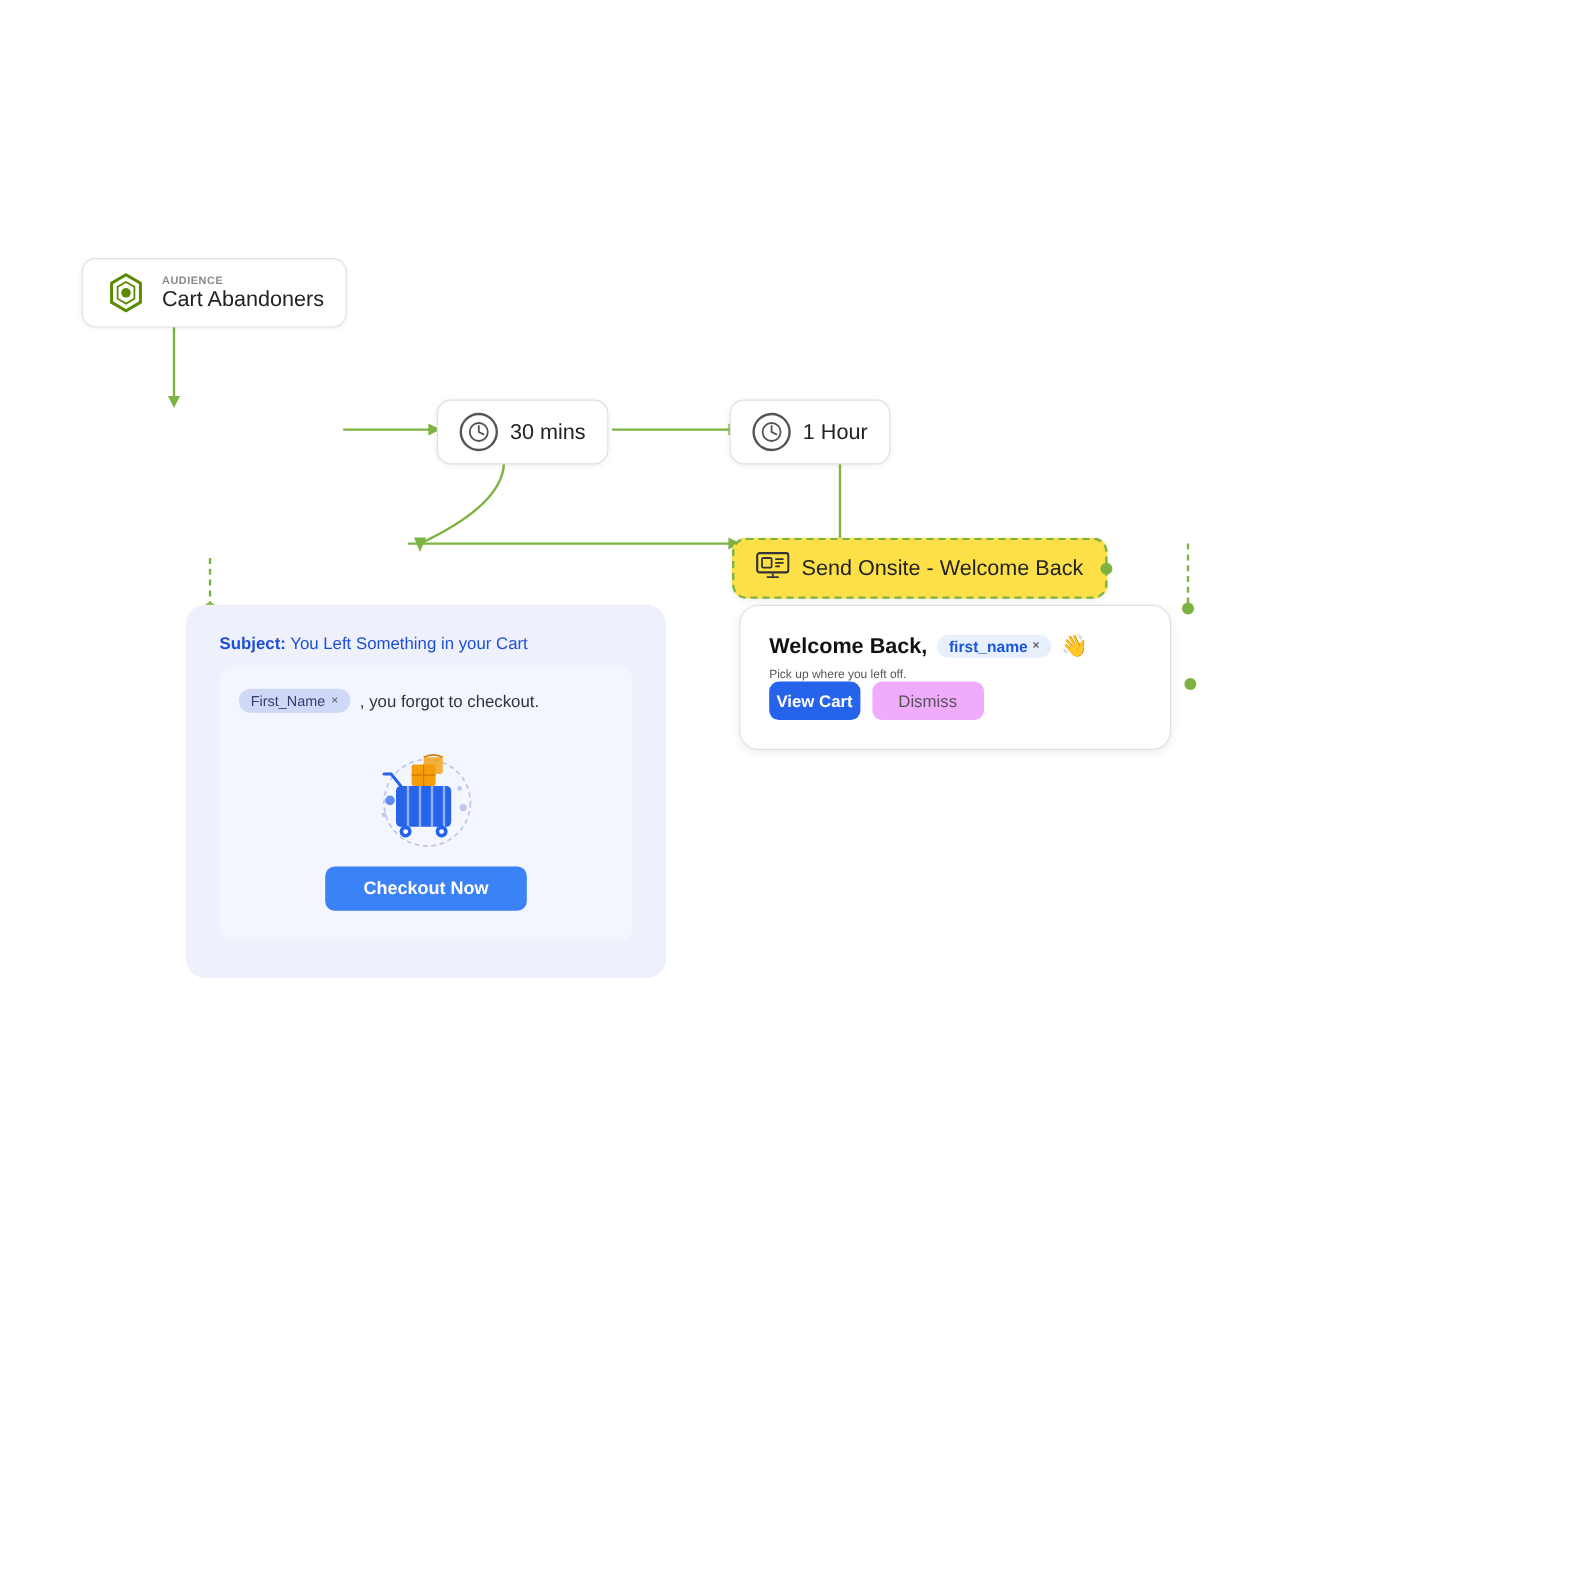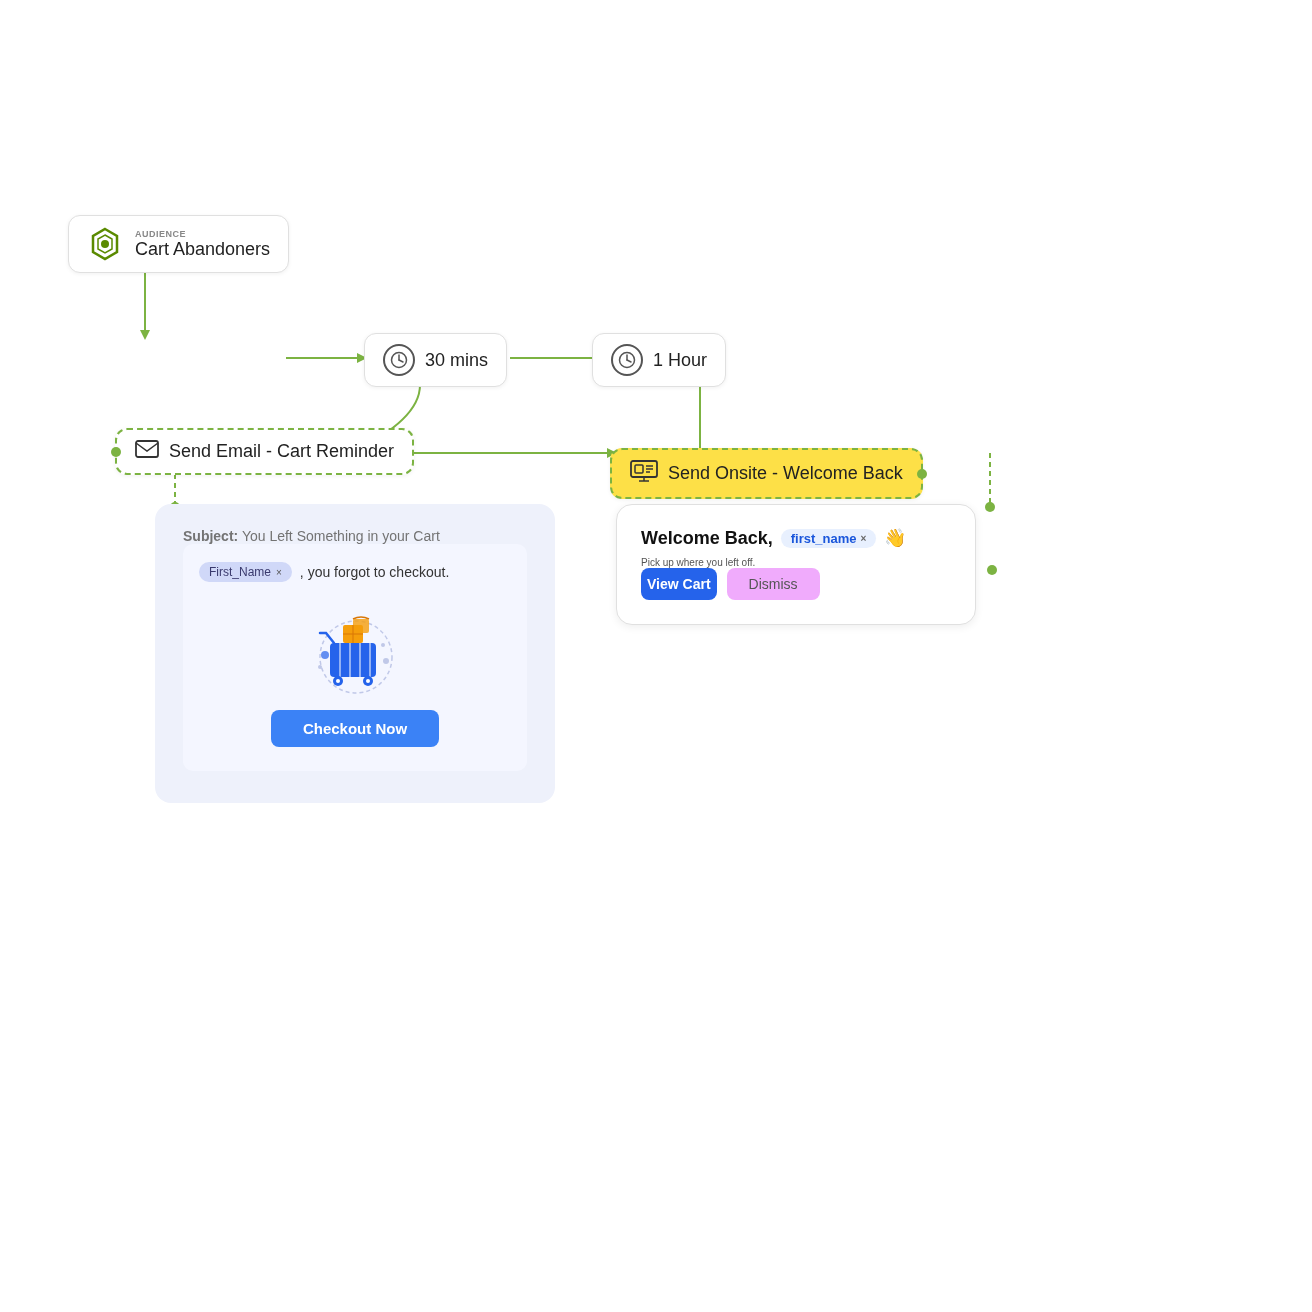--- a/index.html
+++ b/index.html
@@ -74,21 +74,21 @@
 
     
     .mins-node {
       top: 333px;
       left: 364px;
     }
 
     
     .hour-node {
       top: 333px;
-      left: 592px;
+      left: 608px;
     }
 
     
     .email-node {
       top: 428px;
       left: 115px;
       border: 2px dashed #7cb342;
       background: #ffffff;
     }
 
@@ -106,22 +106,22 @@
       top: 504px;
       left: 155px;
       width: 400px;
       background: #eef1fb;
       border-radius: 16px;
       padding: 24px 28px 32px 28px;
     }
 
     .email-subject {
       font-size: 14px;
-      color: #737373;
-      margin-bottom: 0;
+      color: #1d4ed8;
+      margin-bottom: 12px;
     }
 
     .email-subject strong {
       font-weight: 700;
     }
 
     .email-body {
       background: #f4f6ff;
       border-radius: 10px;
       padding: 18px 16px 24px;
@@ -353,30 +353,20 @@
     <div class="icon-circle">
       <svg width="18" height="18" viewBox="0 0 18 18" fill="none">
         <circle cx="9" cy="9" r="7.5" stroke="#555" stroke-width="1.5"></circle>
         <line x1="9" y1="4" x2="9" y2="9" stroke="#555" stroke-width="1.5" stroke-linecap="round"></line>
         <line x1="9" y1="9" x2="13" y2="11" stroke="#555" stroke-width="1.5" stroke-linecap="round"></line>
       </svg>
     </div>
     <span class="node-label-main">1 Hour</span>
   </div>
 
-  <div class="node email-node">
-    <div class="green-dot" style="left:-6px; top:50%; transform:translateY(-50%);"></div>
-    <div class="node-icon">
-      <svg width="24" height="18" viewBox="0 0 24 18" fill="none">
-        <rect x="1" y="1" width="22" height="16" rx="2" stroke="#333" stroke-width="1.8"></rect>
-        <polyline points="1,3 12,11 23,3" stroke="#333" stroke-width="1.5" fill="none"></polyline>
-      </svg>
-    </div>
-    <span class="node-label-main">Send Email - Cart Reminder</span>
-  </div>
 
   <div class="node onsite-node">
     <div class="node-icon">
       <svg width="28" height="22" viewBox="0 0 28 22" fill="none">
         <rect x="1" y="1" width="26" height="16" rx="2" stroke="#333" stroke-width="1.8"></rect>
         <rect x="5" y="5" width="8" height="8" rx="1" stroke="#333" stroke-width="1.5"></rect>
         <line x1="16" y1="6" x2="23" y2="6" stroke="#333" stroke-width="1.5"></line>
         <line x1="16" y1="9" x2="23" y2="9" stroke="#333" stroke-width="1.5"></line>
         <line x1="16" y1="12" x2="20" y2="12" stroke="#333" stroke-width="1.5"></line>
         <line x1="14" y1="18" x2="14" y2="21" stroke="#333" stroke-width="1.5"></line>

